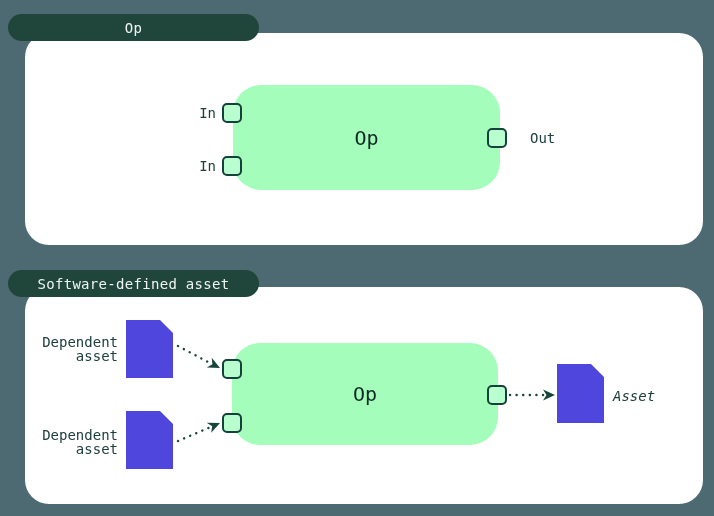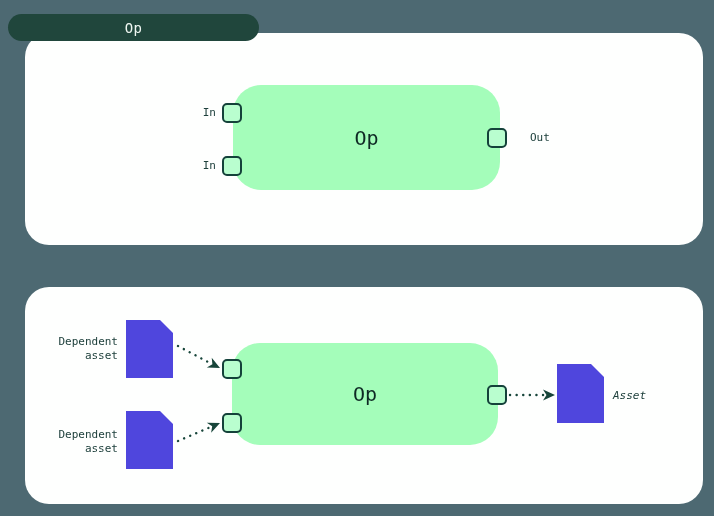--- a/index.html
+++ b/index.html
@@ -56,21 +56,21 @@
   .p1-in1 { left: 222px; top: 103px; }
   .p1-in2 { left: 222px; top: 156px; }
   .p1-out { left: 487px; top: 128px; }
   .p2-in1 { left: 222px; top: 359px; }
   .p2-in2 { left: 222px; top: 413px; }
   .p2-out { left: 487px; top: 385px; }
 
   .iolabel {
     position: absolute;
     color: var(--label-text, #1e403c);
-    font-size: 11px;
+    font-size: 14px;
     line-height: 14px;
     z-index: 2;
   }
   .lbl-in1 { left: 186px; top: 106px; width: 30px; text-align: right; }
   .lbl-in2 { left: 186px; top: 159px; width: 30px; text-align: right; }
   .lbl-out { left: 530px; top: 131px; }
   .lbl-dep1 { left: 38px; top: 335px; width: 80px; text-align: right; }
   .lbl-dep2 { left: 38px; top: 428px; width: 80px; text-align: right; }
   .lbl-asset { left: 613px; top: 389px; font-style: italic; }
 
@@ -117,20 +117,23 @@
   <span class="iolabel lbl-in1">In</span>
   <div class="port p1-in1"></div>
 
   <span class="iolabel lbl-in2">In</span>
   <div class="port p1-in2"></div>
 
   <div class="port p1-out"></div>
   <span class="iolabel lbl-out">Out</span>
 
   <div class="card card2"></div>
+  <div class="tab tab2">
+    <span>Software-defined asset</span>
+  </div>
 
   <span class="iolabel lbl-dep1">Dependent asset</span>
   <div class="doc doc1"></div>
 
   <span class="iolabel lbl-dep2">Dependent asset</span>
   <div class="doc doc2"></div>
 
   <div class="opbox opbox2">
     <span>Op</span>
   </div>

